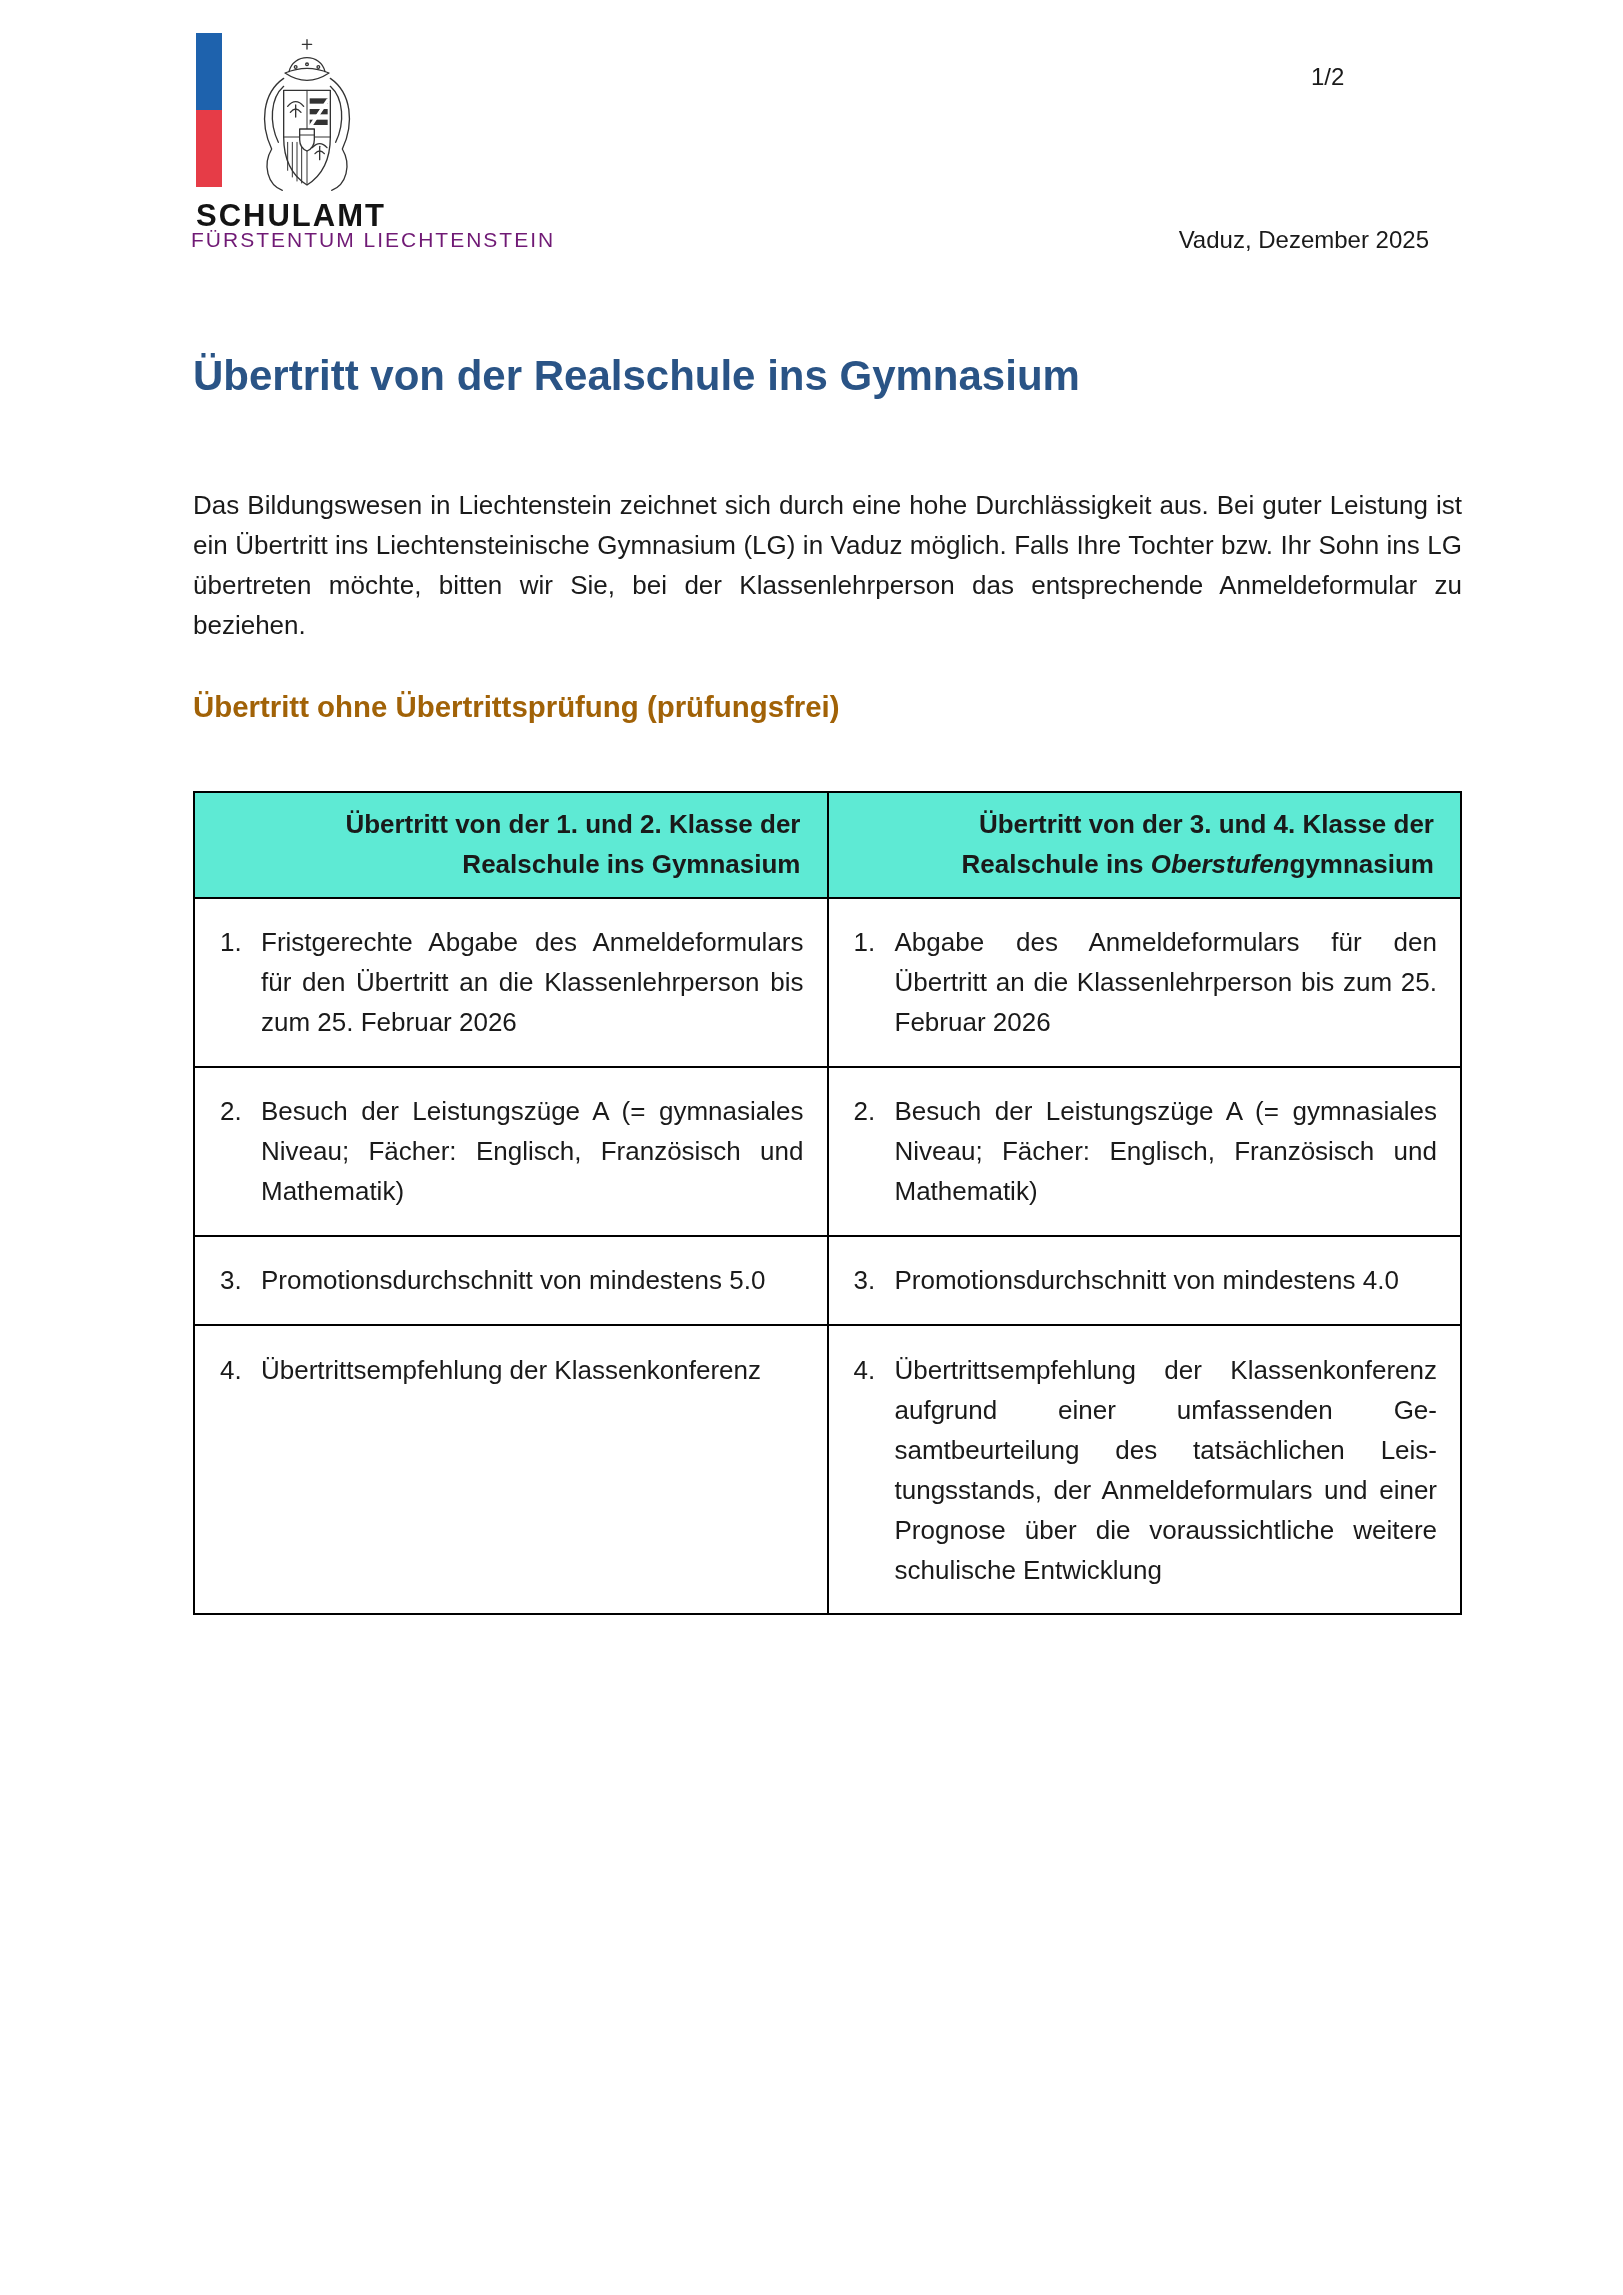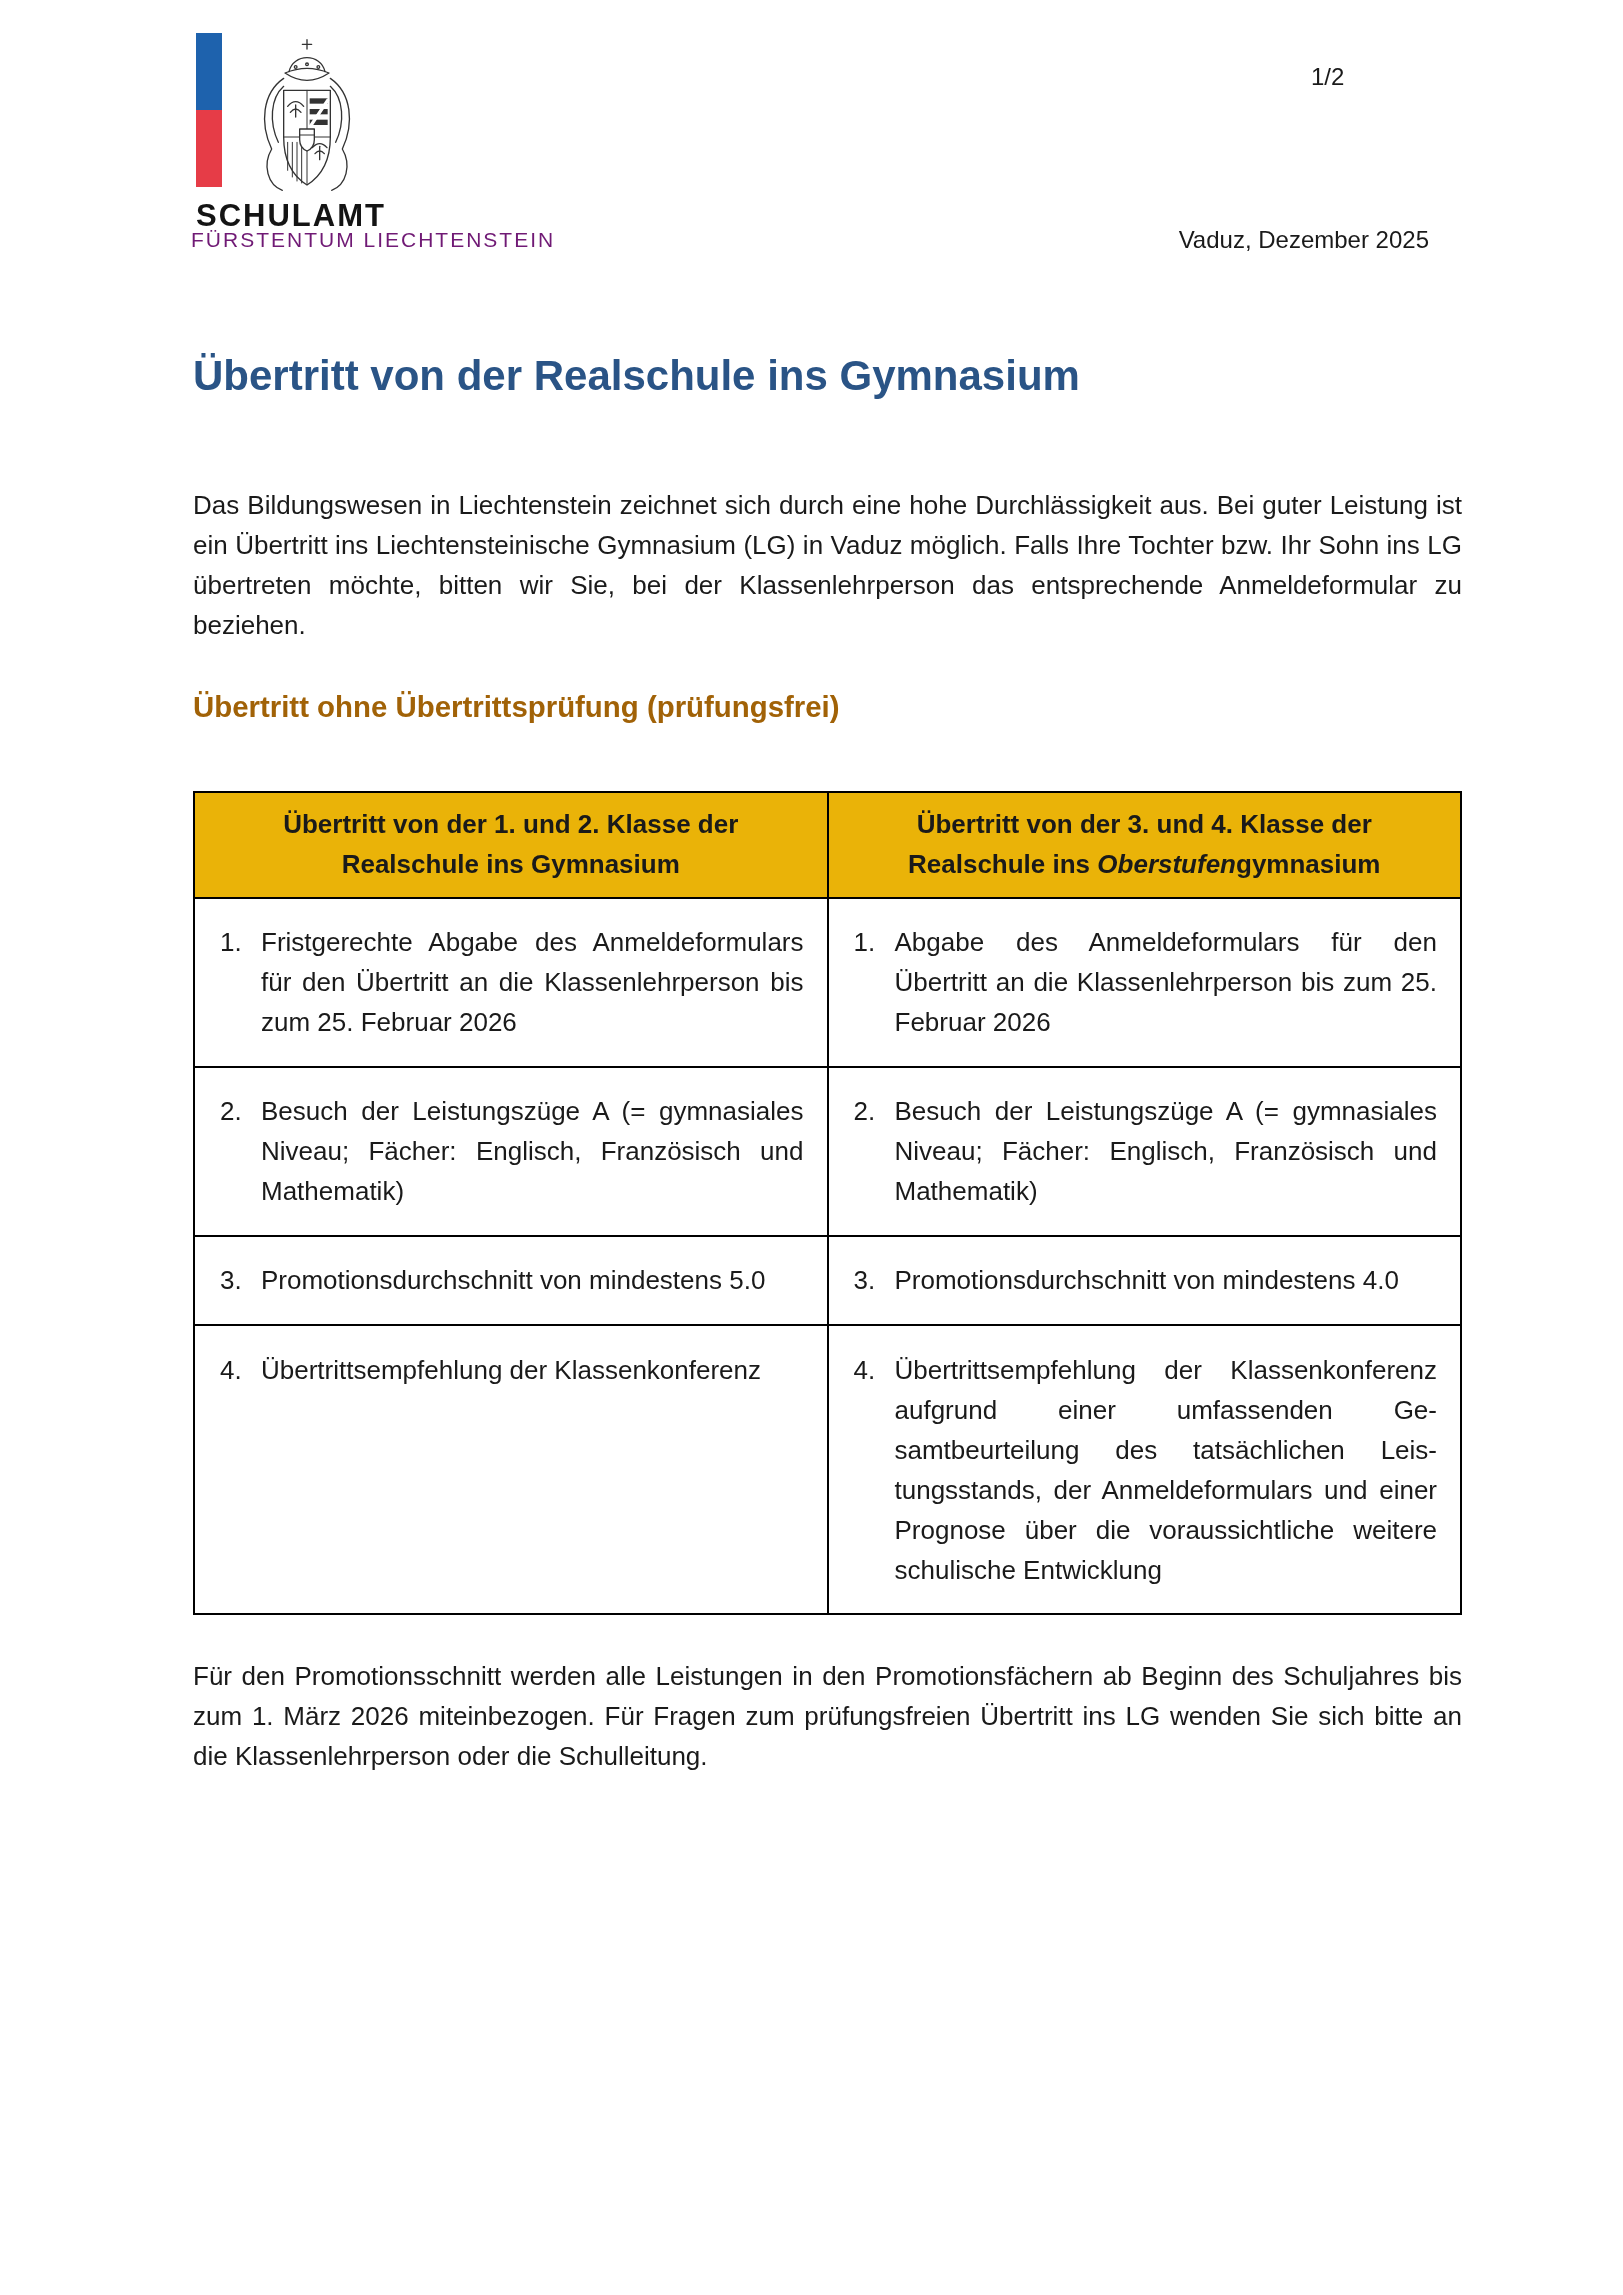--- a/index.html
+++ b/index.html
@@ -54,22 +54,22 @@
   table.cond {
     margin-top: 65px; width: 100%;
     border-collapse: collapse; table-layout: fixed;
   }
   table.cond th, table.cond td {
     border-left: 2px solid #000; border-right: 2px solid #000;
     border-top: 2.6px solid #000; border-bottom: 2.6px solid #000;
     vertical-align: top;
   }
   table.cond th {
-    background: #eab308;
-    text-align: center; font-size: 26px; line-height: 40px; font-weight: 700;
+    background: #5eead4;
+    text-align: right; font-size: 26px; line-height: 40px; font-weight: 700;
     padding: 10.5px 26px 13px 26px;
   }
   table.cond th em { font-style: italic; }
   table.cond td { padding: 23.6px 23px 23.6px 25px; font-size: 26px; line-height: 40px; }
 
   .item { display: flex; }
   .item .num { flex: 0 0 41px; }
   .item .txt { flex: 1 1 auto; text-align: justify; hyphens: manual; -webkit-hyphens: manual; }
 
   .outro { margin-top: 41px; }
@@ -198,17 +198,16 @@
           <td>
             <div class="item">
               <span class="num">4.</span>
               <div class="txt">Übertrittsempfehlung der Klassenkonfe­renz aufgrund einer umfassenden Ge­samtbeurteilung des tatsächlichen Leis­tungsstands, der Anmeldeformulars und einer Prognose über die voraussichtliche weitere schulische Entwicklung</div>
             </div>
           </td>
         </tr>
       </tbody>
     </table>
 
-    <p class="para outro">Für den Promotionsschnitt werden alle Leistungen in den Promotionsfächern ab Beginn des Schuljahres bis zum 1. März 2026 miteinbezogen. Für Fragen zum prüfungsfreien Übertritt ins LG wenden Sie sich bitte an die Klassenlehrperson oder die Schulleitung.</p>
 
   </div>
 </div>
 
 
 </body></html>

